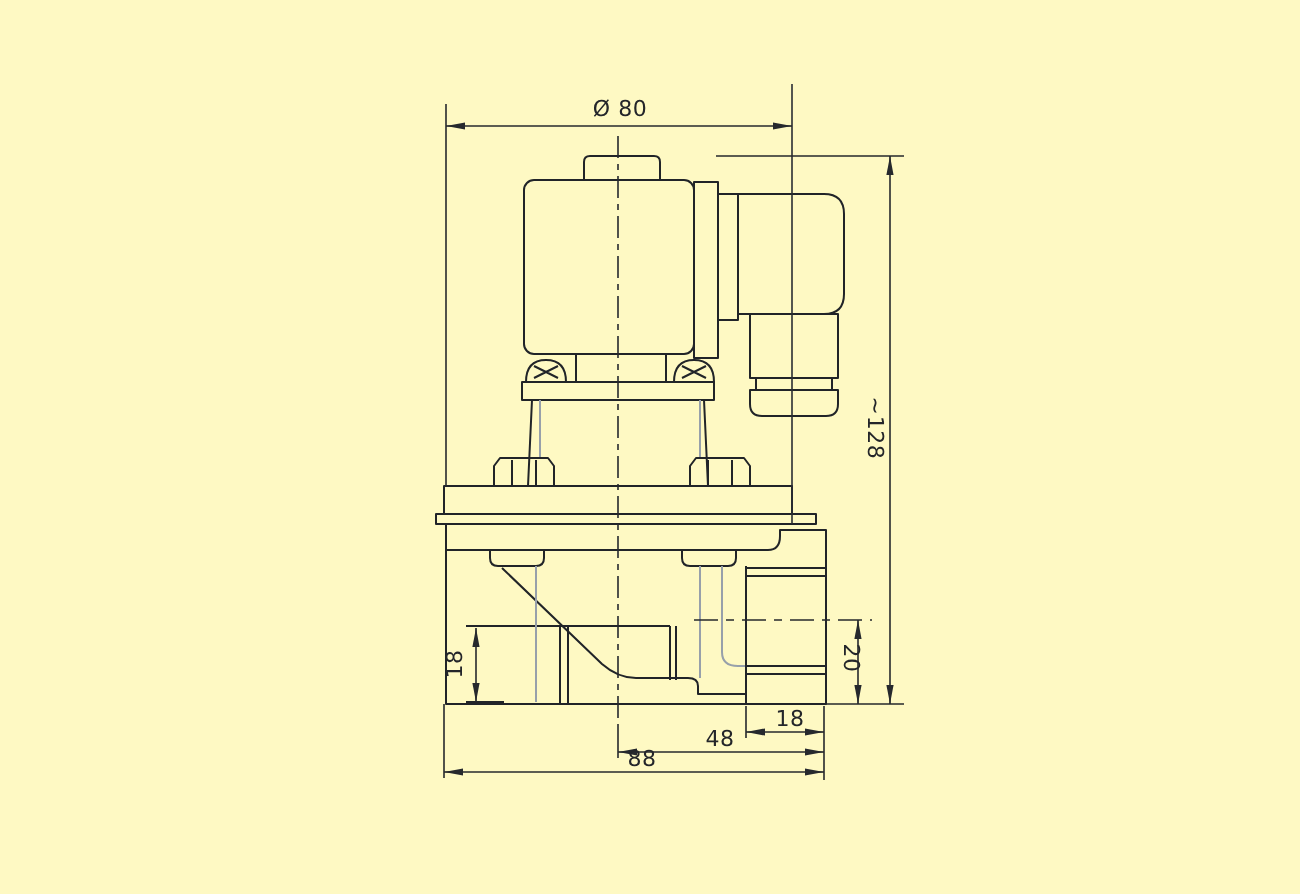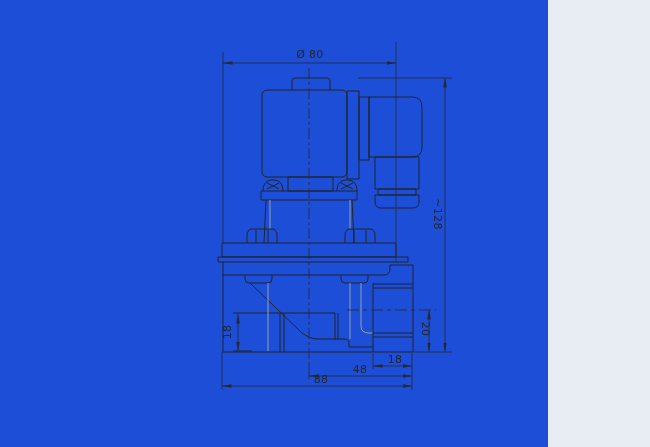--- a/index.html
+++ b/index.html
@@ -2,23 +2,23 @@
 <html><head>
 <meta charset="utf-8">
 <style>
   html, body {
     margin: 0;
     padding: 0;
     background: #e8edf3;
   }
   .canvas {
     position: relative;
-    width: 548px;
+    width: 650px;
     height: 447px;
-    background: #1d4ed8;
+    background: #fef9c3;
     font-family: "DejaVu Sans", "Liberation Sans", sans-serif;
     overflow: hidden;
   }
   svg text {
     font-family: "DejaVu Sans", "Liberation Sans", sans-serif;
     font-size: 11px;
     fill: #24262a;
     letter-spacing: 0.3px;
   }
   .outline  { stroke: #212428; stroke-width: 1;   fill: none; stroke-linejoin: round; stroke-linecap: butt; }

